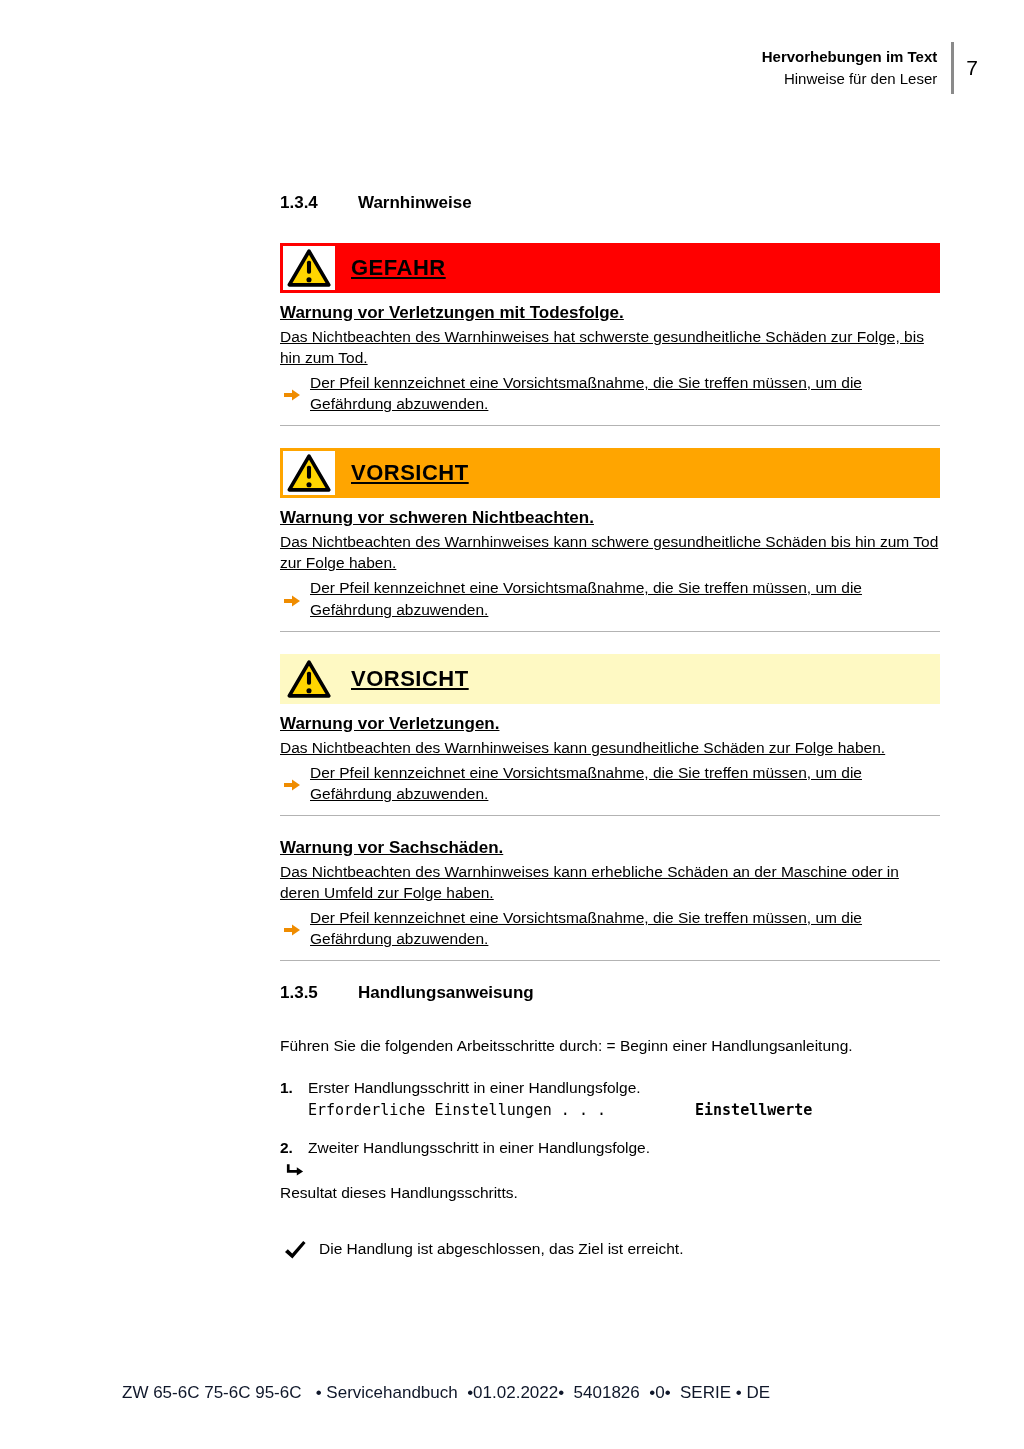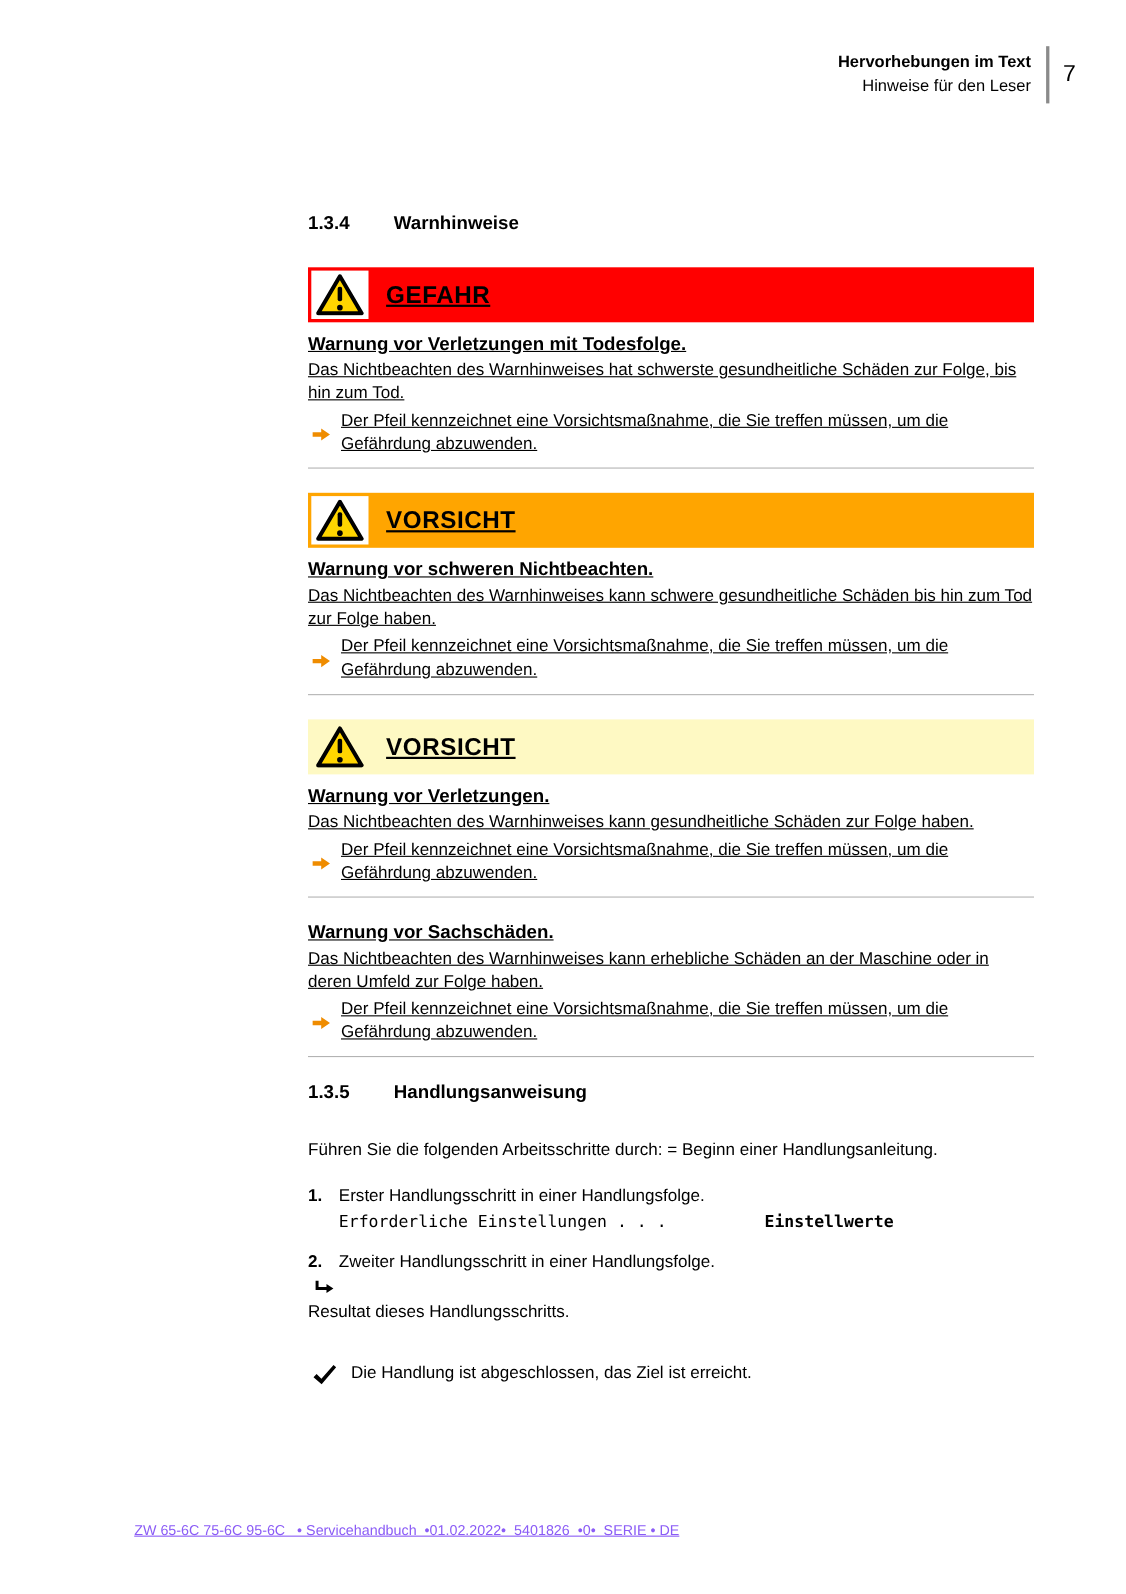--- a/index.html
+++ b/index.html
@@ -62,21 +62,21 @@
   }
   .mono-right { position: absolute; left: 387px; font-weight: bold; }
   .result-row { display: flex; align-items: flex-start; font-size: 15.5px; margin-top: 4px; flex-direction: column; }
   .result-icon { flex: 0 0 20px; margin: 3px 8px 0 6px; display: inline-flex; }
   .done-row { display: flex; align-items: flex-start; font-size: 15.5px; margin-top: 38px; }
   .check-icon { flex: 0 0 24px; margin: 1px 11px 0 4px; display: inline-flex; }
 
   
   .page-footer {
     position: absolute; left: 122px; top: 1383px;
-    font-size: 13px; white-space: pre; color: #8b5cf6; text-decoration: underline;
+    font-size: 17px; white-space: pre; color: #0f172a;
   }
 </style>
 </head>
 <body>
 
 <div class="page-header">
   <div class="header-text">
     <div class="header-line1">Hervorhebungen im Text</div>
     <div class="header-line2">Hinweise für den Leser</div>
   </div>

